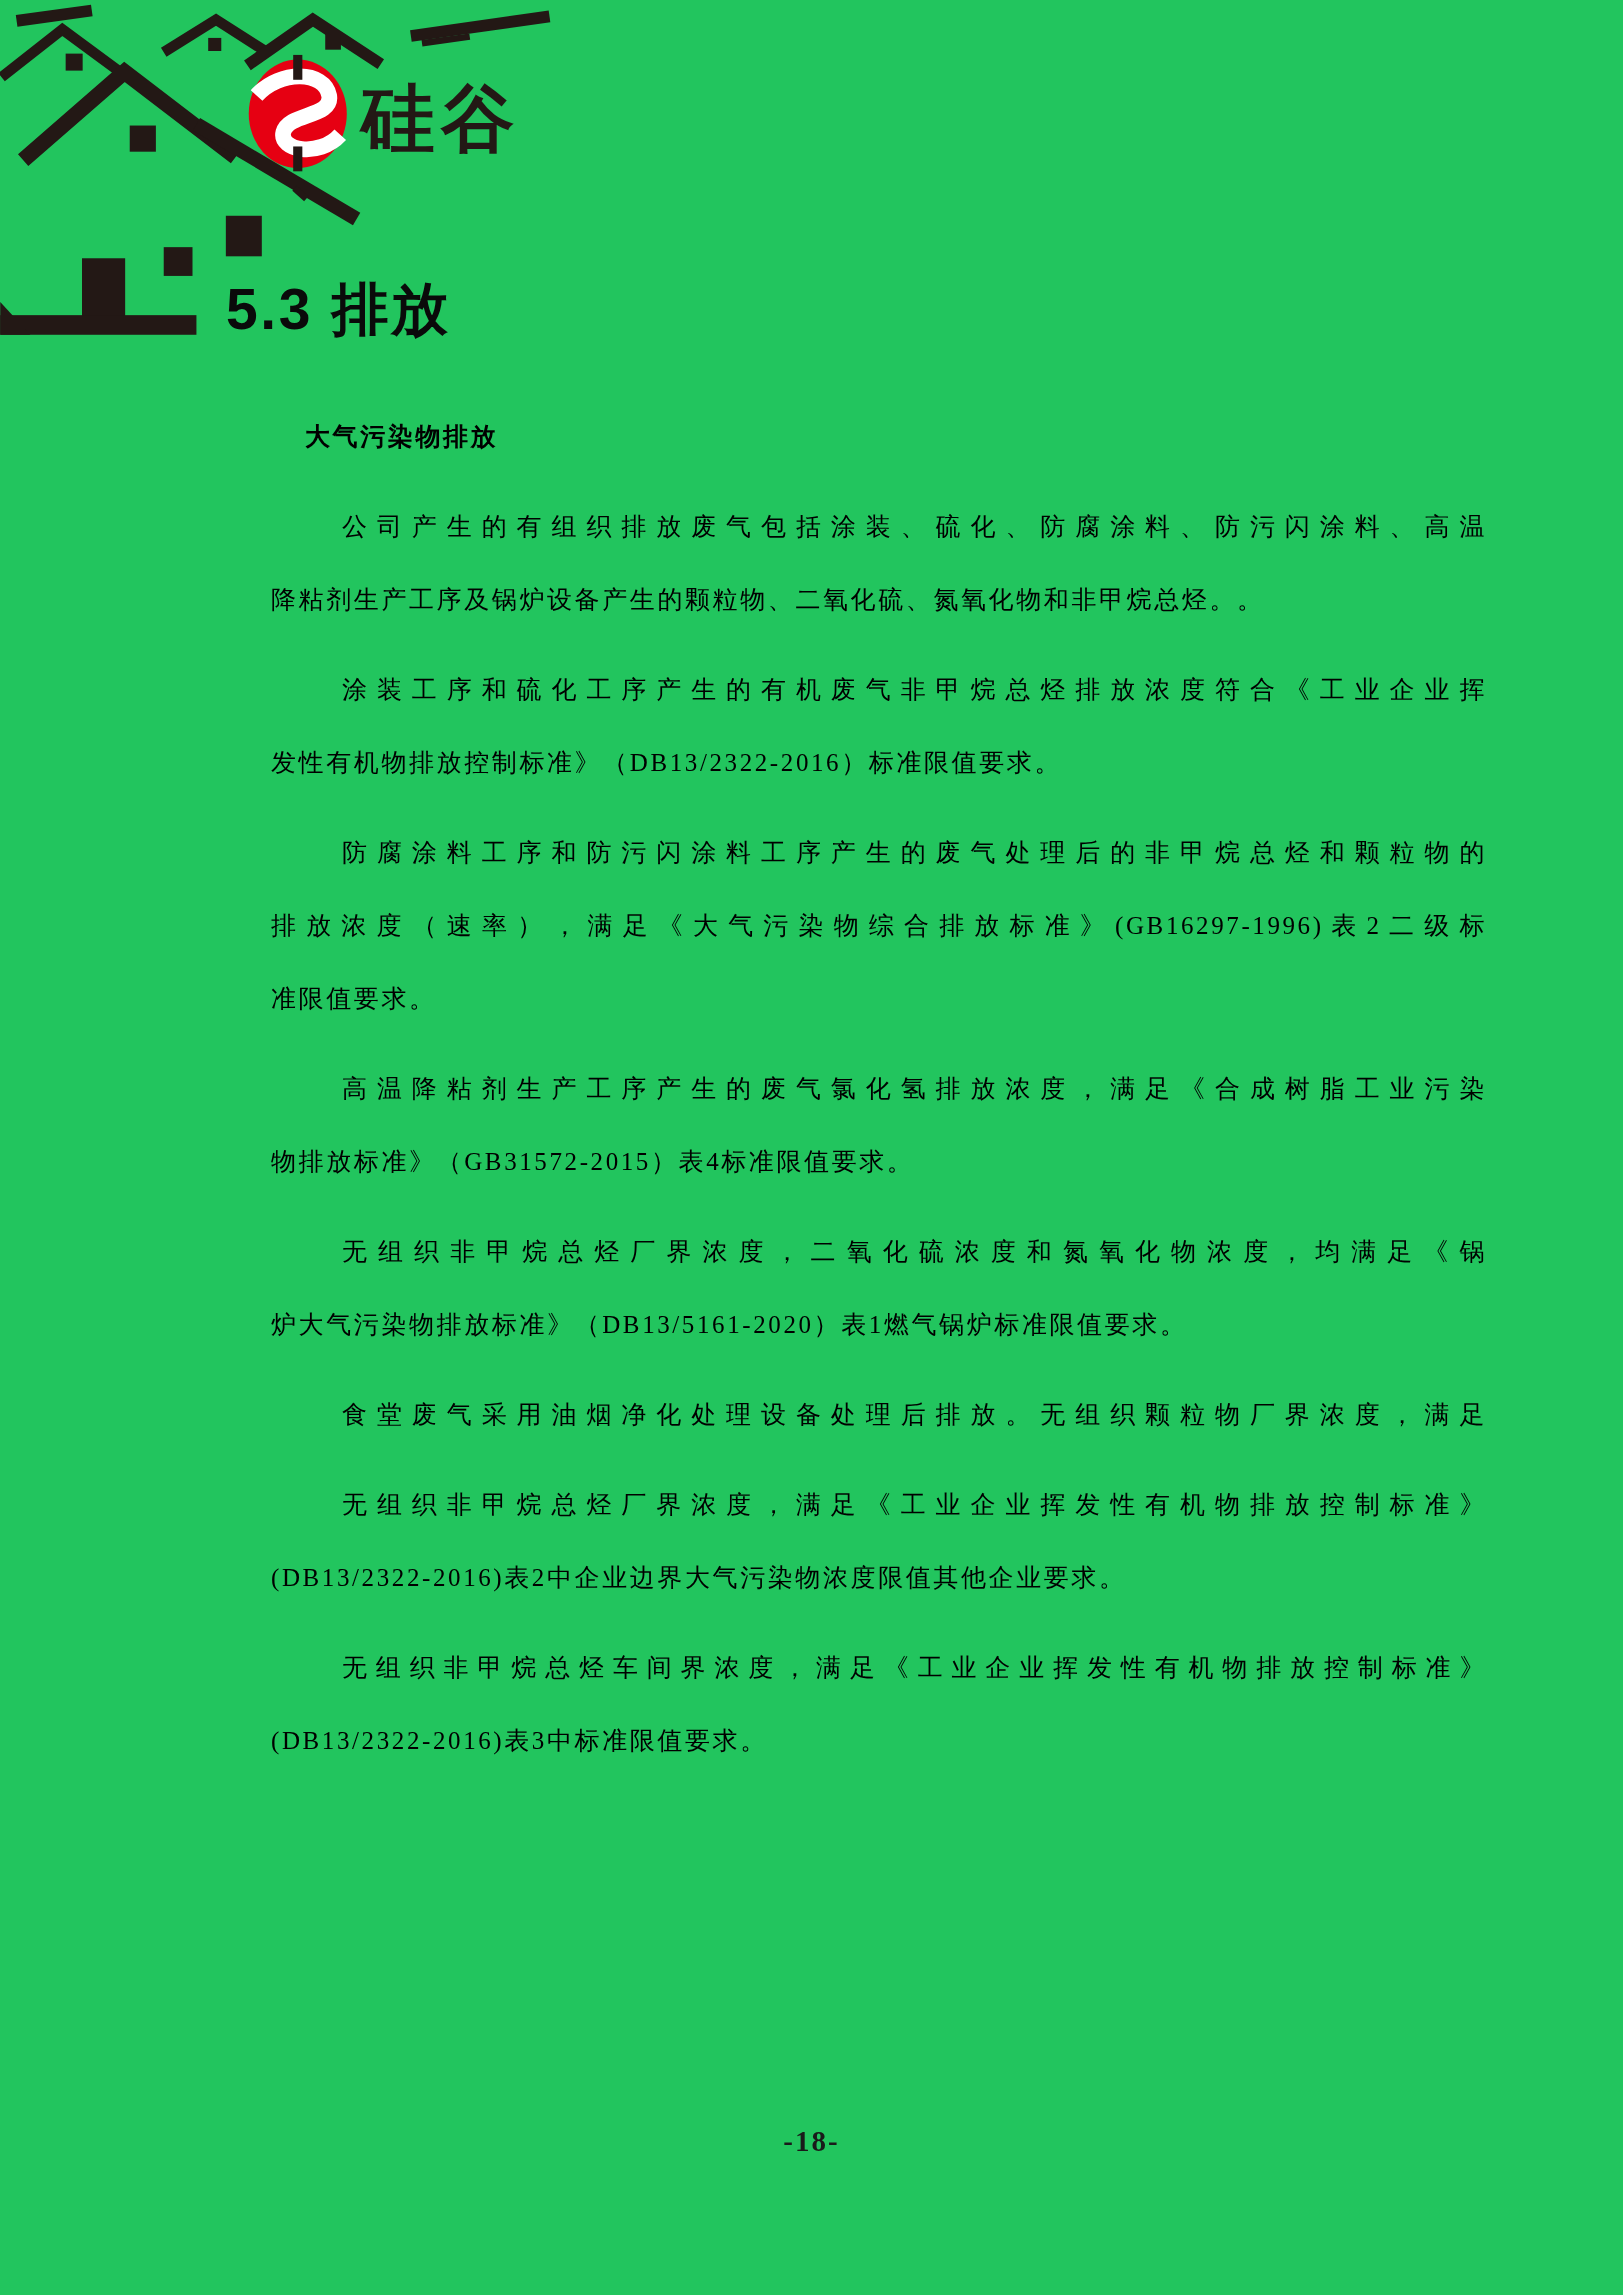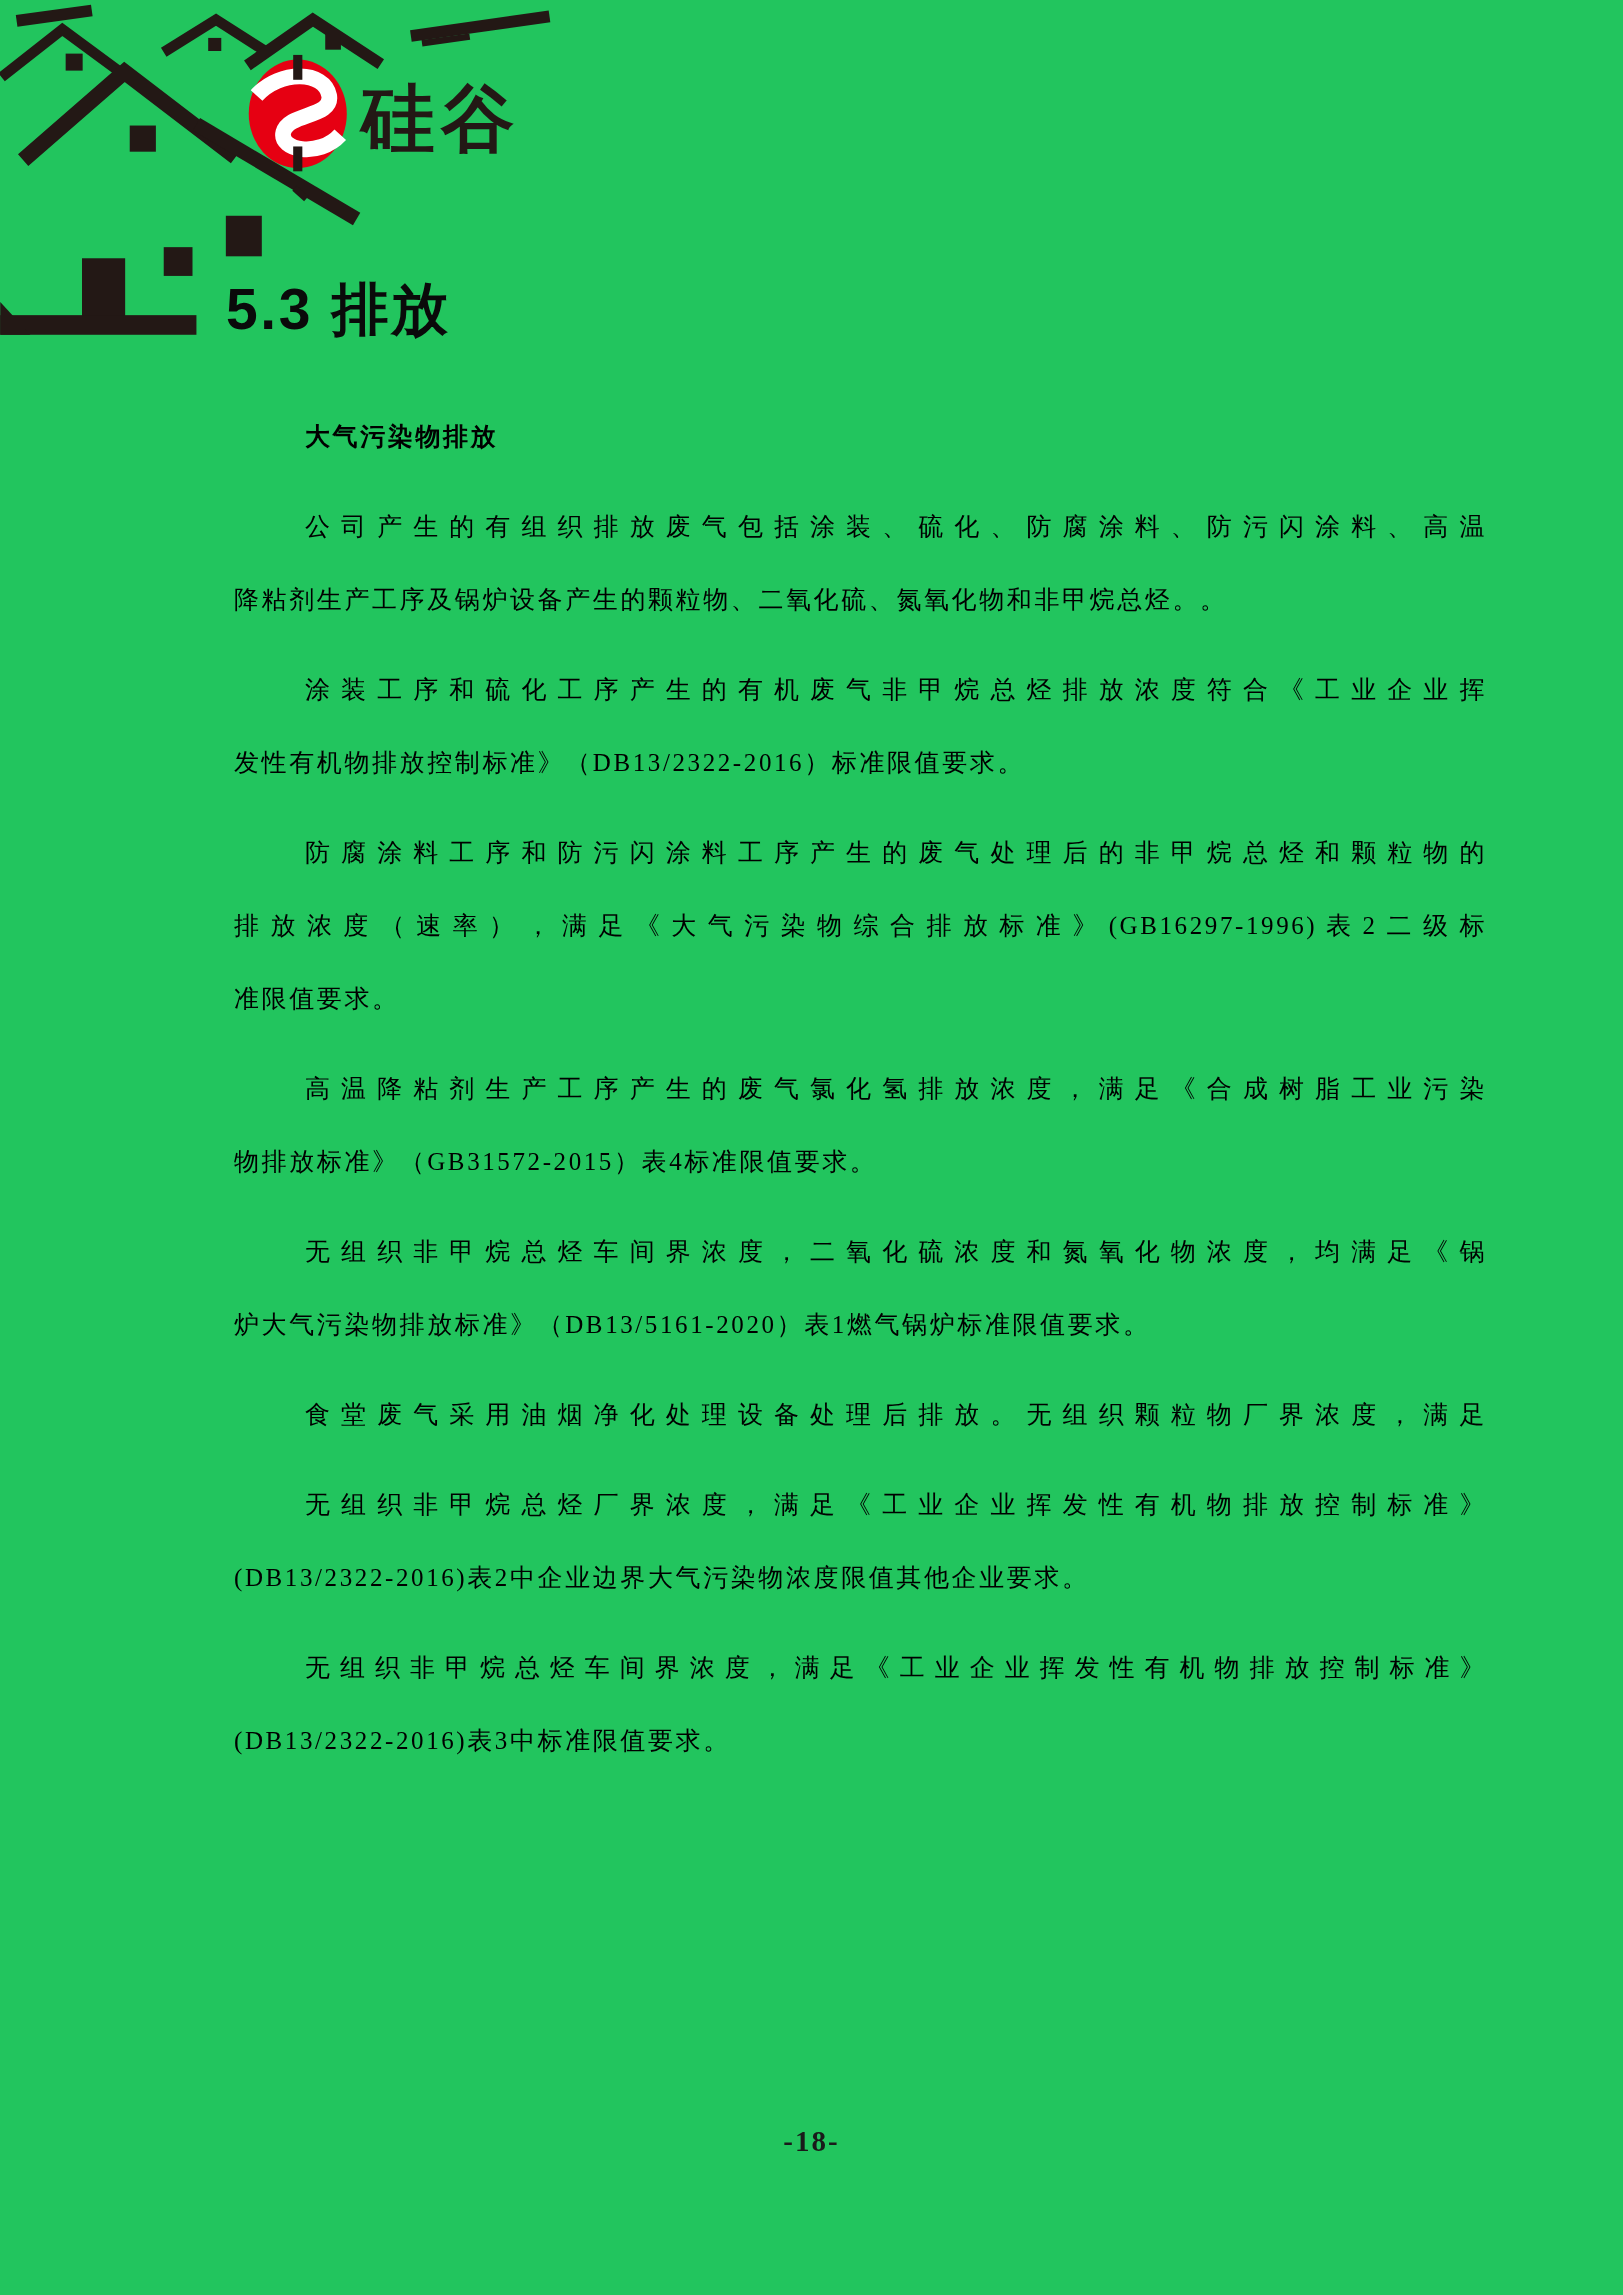--- a/index.html
+++ b/index.html
@@ -55,20 +55,21 @@
     text-align-last: justify;
   }
   .indent {
     text-indent: 71px;
   }
   .subheading {
     font-weight: bold;
   }
   .para {
     margin-top: 17px;
+    margin-left: 37px;
   }
   .footer {
     position: absolute;
     left: 0;
     top: 2125px;
     width: 100%;
     text-align: center;
     font-family: "Liberation Serif", "DejaVu Serif", serif;
     font-size: 29px;
     letter-spacing: 2px;
@@ -133,21 +134,21 @@
       <div class="line just">排放浓度（速率），满足《大气污染物综合排放标准》(GB16297-1996)表2二级标</div>
       <div class="line">准限值要求。</div>
     </div>
 
     <div class="para">
       <div class="line just indent">高温降粘剂生产工序产生的废气氯化氢排放浓度，满足《合成树脂工业污染</div>
       <div class="line">物排放标准》（GB31572-2015）表4标准限值要求。</div>
     </div>
 
     <div class="para">
-      <div class="line just indent">无组织非甲烷总烃车间界浓度，二氧化硫浓度和氮氧化物浓度，均满足《锅</div>
+      <div class="line just indent">无组织非甲烷总烃厂界浓度，二氧化硫浓度和氮氧化物浓度，均满足《锅</div>
       <div class="line">炉大气污染物排放标准》（DB13/5161-2020）表1燃气锅炉标准限值要求。</div>
     </div>
 
     <div class="para">
       <div class="line just indent">食堂废气采用油烟净化处理设备处理后排放。无组织颗粒物厂界浓度，满足</div>
     </div>
 
     <div class="para">
       <div class="line just indent">无组织非甲烷总烃厂界浓度，满足《工业企业挥发性有机物排放控制标准》</div>
       <div class="line">(DB13/2322-2016)表2中企业边界大气污染物浓度限值其他企业要求。</div>

